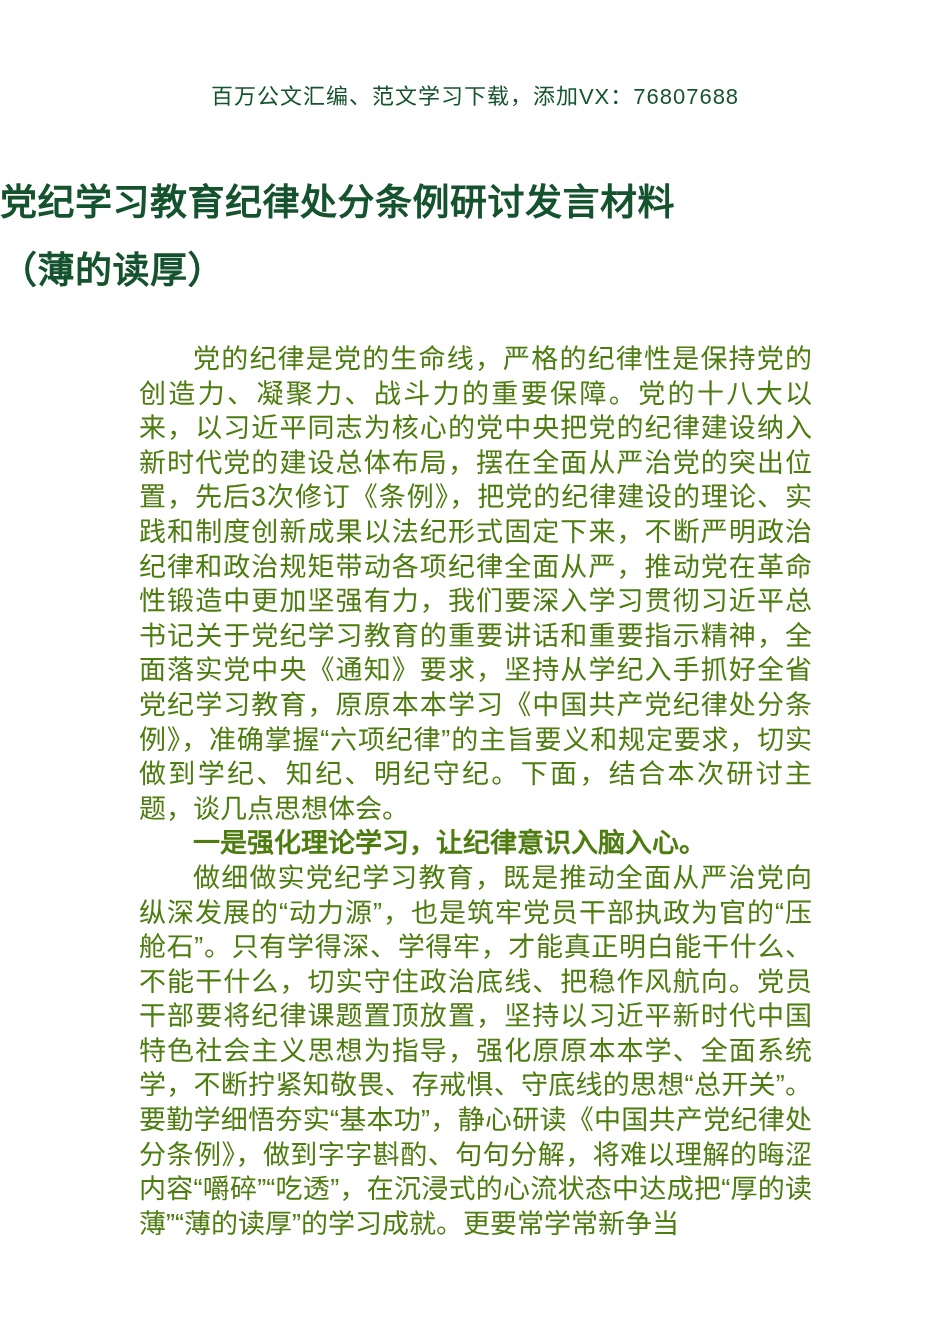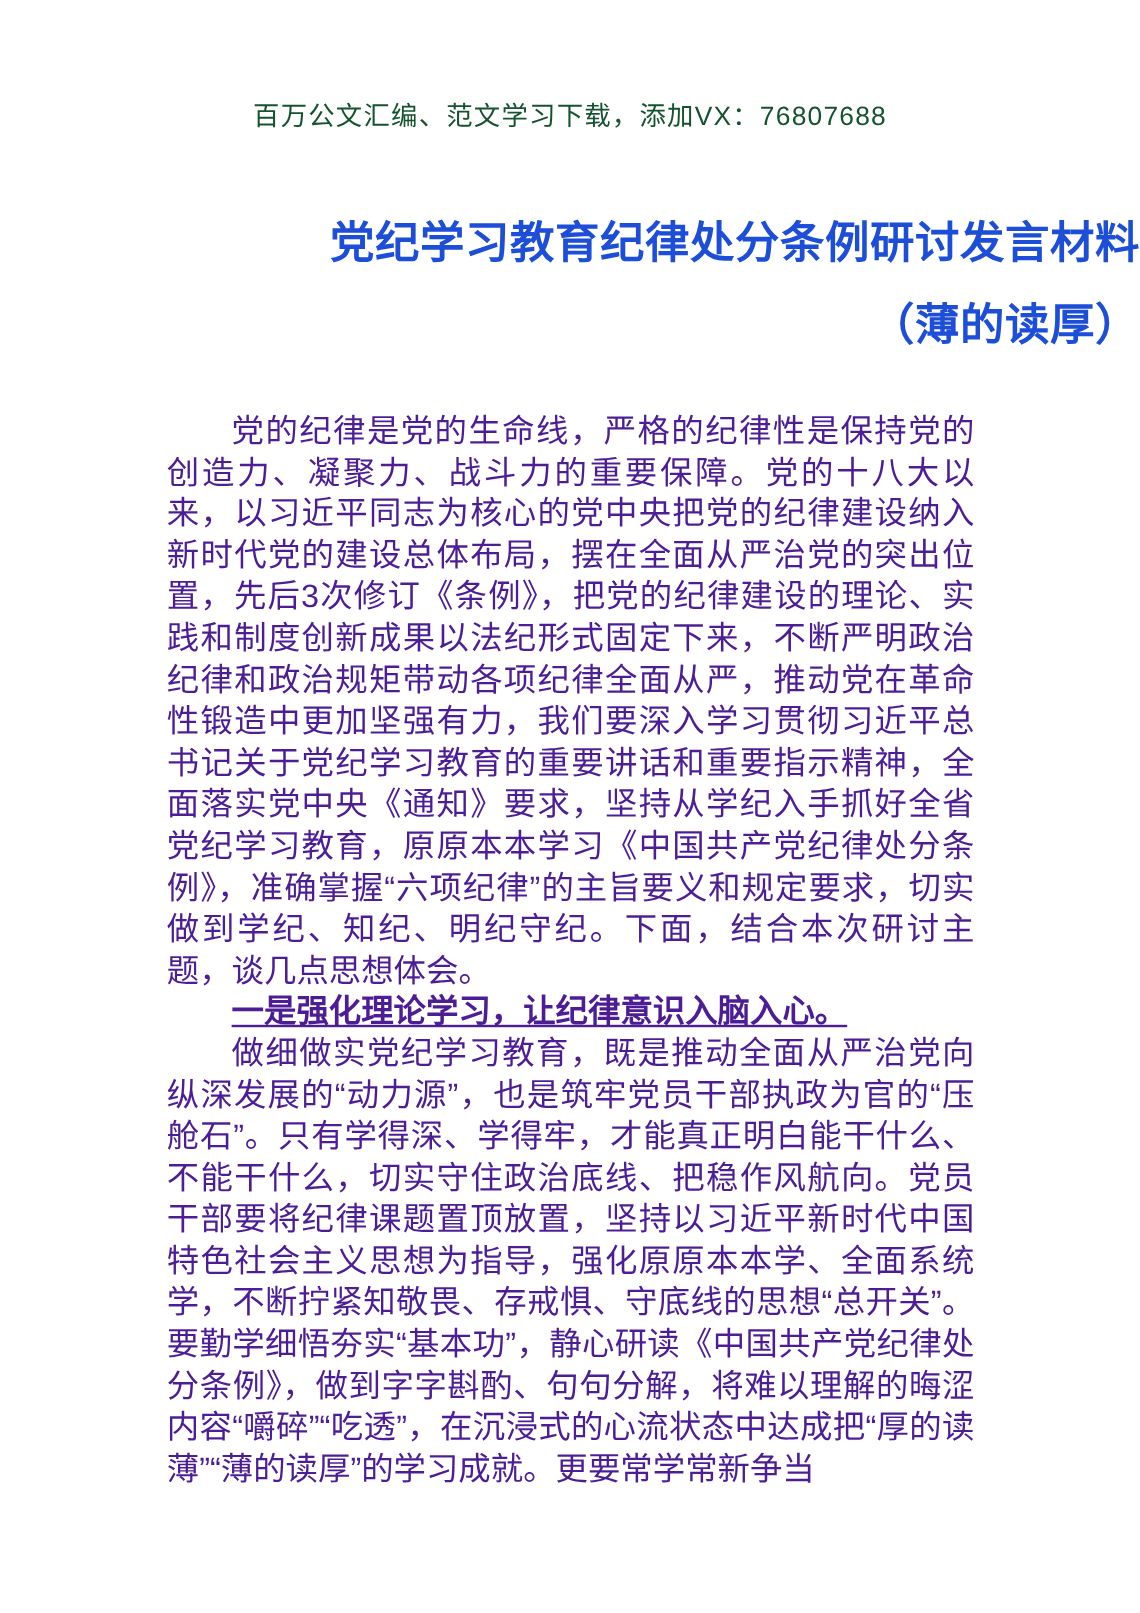--- a/index.html
+++ b/index.html
@@ -25,48 +25,47 @@
     font-size: 22px;
     font-weight: 400;
     color: #14532d;
     letter-spacing: 1px;
   }
   .doc-title {
     position: absolute;
     top: 169px;
     left: 0;
     width: 100%;
-    text-align: right;
+    text-align: left;
     font-size: 37px;
     font-weight: 700;
-    color: #1d4ed8;
+    color: #14532d;
   }
   .doc-title .title-line {
     line-height: 68px;
     letter-spacing: 0.5px;
   }
   .doc-body {
     position: absolute;
     top: 342px;
     left: 139px;
     width: 673px;
     font-size: 27px;
     line-height: 34.6px;
     text-align: justify;
     text-justify: inter-ideograph;
-    color: #4c1d95;
+    color: #4d7c0f;
   }
   .doc-body p {
     margin: 0;
     padding: 0;
     text-indent: 2em;
   }
   .doc-body p.section-heading {
     font-weight: 700;
-    text-decoration: underline;
   }
 </style>
 </head>
 <body>
 
 <div class="page">
 
   <div class="banner">百万公文汇编、范文学习下载，添加VX：76807688</div>
 
   <div class="doc-title">

